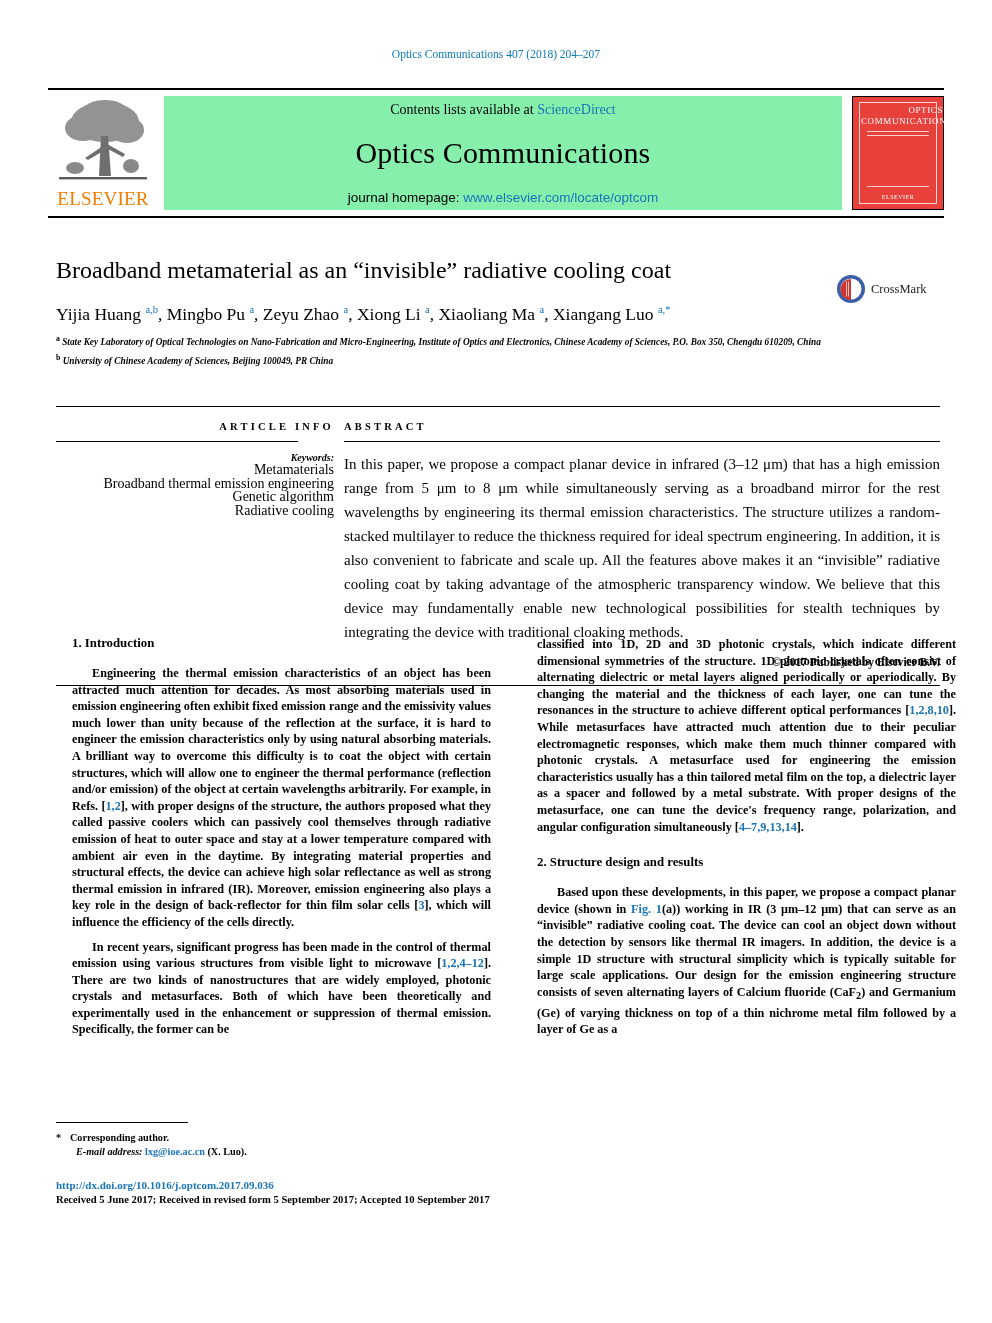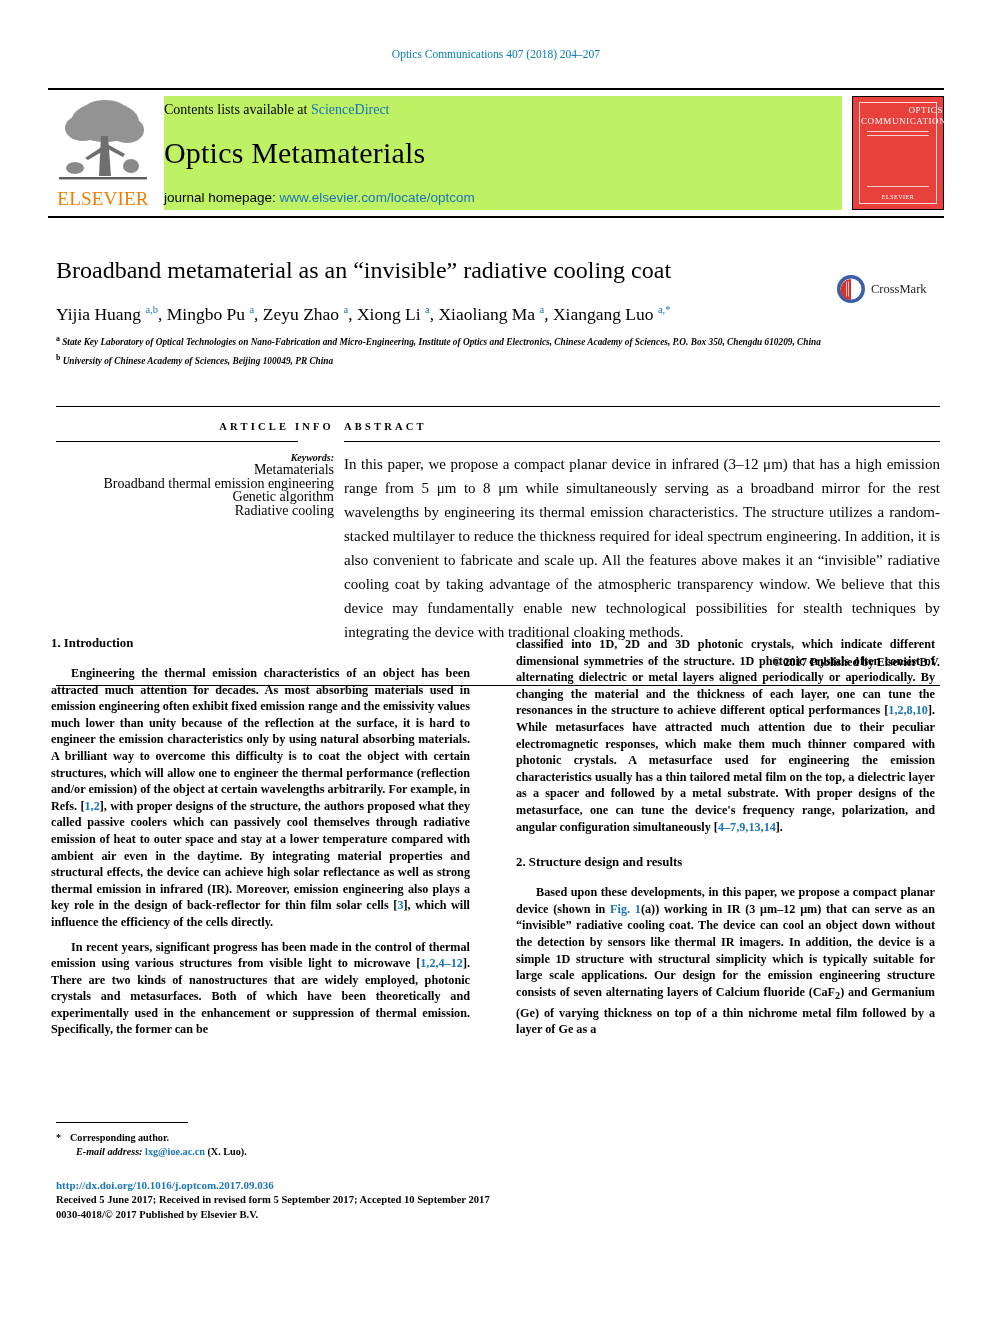--- a/index.html
+++ b/index.html
@@ -68,26 +68,26 @@
     text-align: center;
     color: #f07d00;
     font-family: "Liberation Serif", serif;
     font-size: 19px;
     letter-spacing: 0.2px;
     line-height: 1;
     margin-top: 1px;
   }
   .mast-center {
     flex: 1 1 auto;
-    background: #bef264;
+    background: #86efac;
     margin: 6px 0 6px 6px;
     display: flex;
     flex-direction: column;
     justify-content: center;
-    align-items: flex-start;
+    align-items: center;
     padding: 6px 0 8px 0;
     box-sizing: border-box;
   }
   .contents-line {
     font-size: 14px;
     margin-top: 2px;
   }
   .contents-line a, .link {
     color: #1a74b8;
     text-decoration: none;
@@ -228,21 +228,21 @@
     margin-top: 12px;
     text-align: right;
     font-size: 11.6px;
     font-weight: bold;
   }
 
   
   .body-cols {
     position: absolute;
     top: 636px;
-    left: 51px;
+    left: 72px;
     width: 884px;
     display: flex;
     gap: 46px;
   }
   .col { width: 419px; flex: 0 0 419px; }
   .sect-title {
     font-size: 12.8px;
     font-weight: bold;
     font-family: "Liberation Serif", serif;
     margin: 0 0 14px 0;
@@ -312,21 +312,21 @@
           </g>
           <rect x="6" y="81" width="88" height="2.4" fill="#5c5c5c"></rect>
         </svg>
         <div class="elsevier-word">ELSEVIER</div>
       </div>
 
       <div class="mast-center">
         <div class="contents-line">
           <span>Contents lists available at </span><a class="link" href="#">ScienceDirect</a>
         </div>
-        <div class="journal-title">Optics Metamaterials</div>
+        <div class="journal-title">Optics Communications</div>
         <div class="homepage-line">
           <span>journal homepage: </span><a class="link" href="#">www.elsevier.com/locate/optcom</a>
         </div>
       </div>
 
       <div class="journal-cover">
         <div class="cover-inner"></div>
         <div class="cover-title">
           <div>OPTICS</div>
           <div>COMMUNICATIONS</div>
@@ -404,16 +404,15 @@
     </div>
     <div class="foot-line" style="padding-left:20px">
       <span class="foot-em">E-mail address:</span>
       <a class="link" href="#">lxg@ioe.ac.cn</a>
       <span>(X. Luo).</span>
     </div>
     <div class="doi">
       <a class="link" href="#">http://dx.doi.org/10.1016/j.optcom.2017.09.036</a>
     </div>
     <div class="hist">Received 5 June 2017; Received in revised form 5 September 2017; Accepted 10 September 2017</div>
-    <div class="issn">0030-4018/© 2017 Published by Elsevier B.V.</div>
   </div>
 
 </div>
 
 </body></html>

